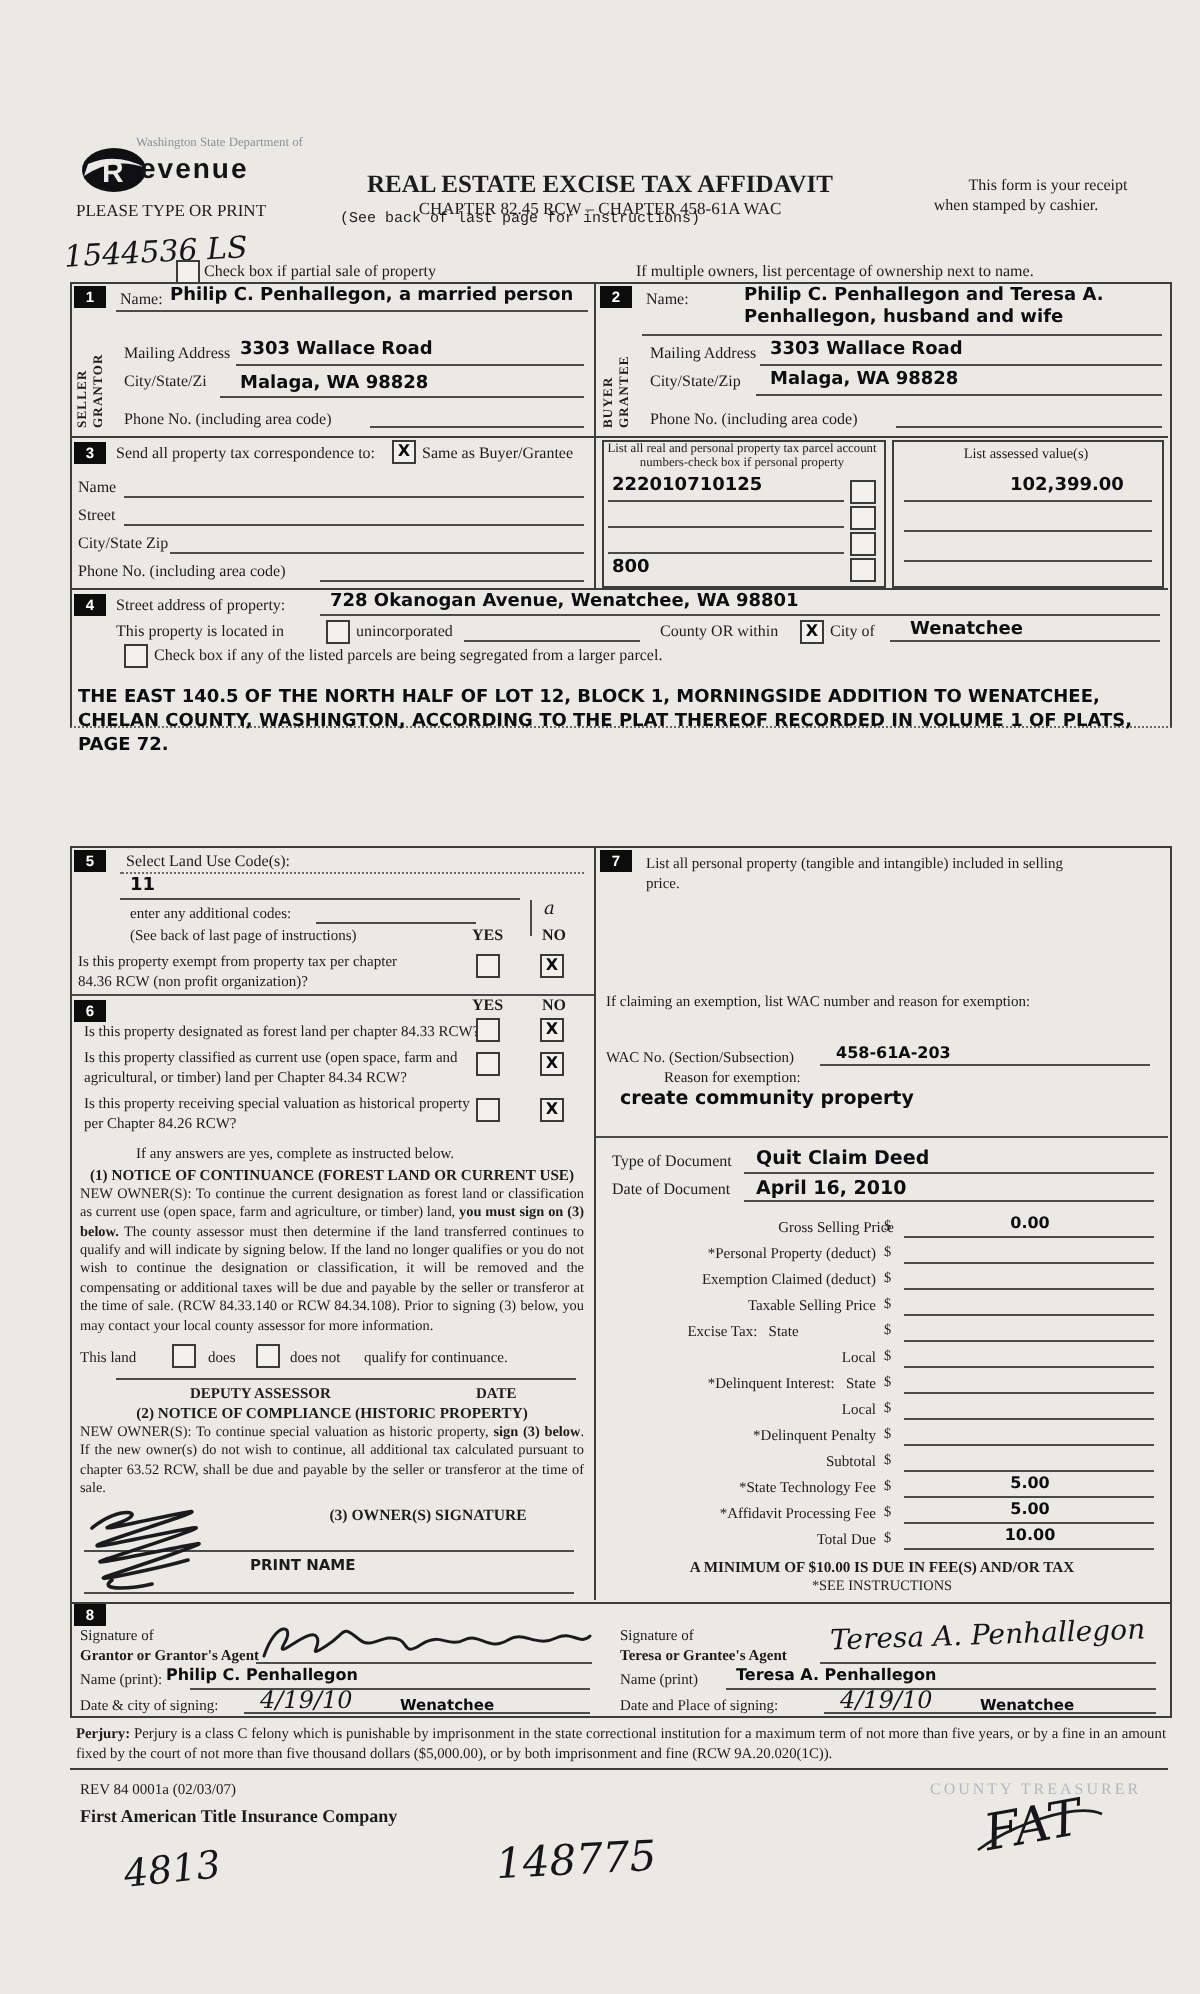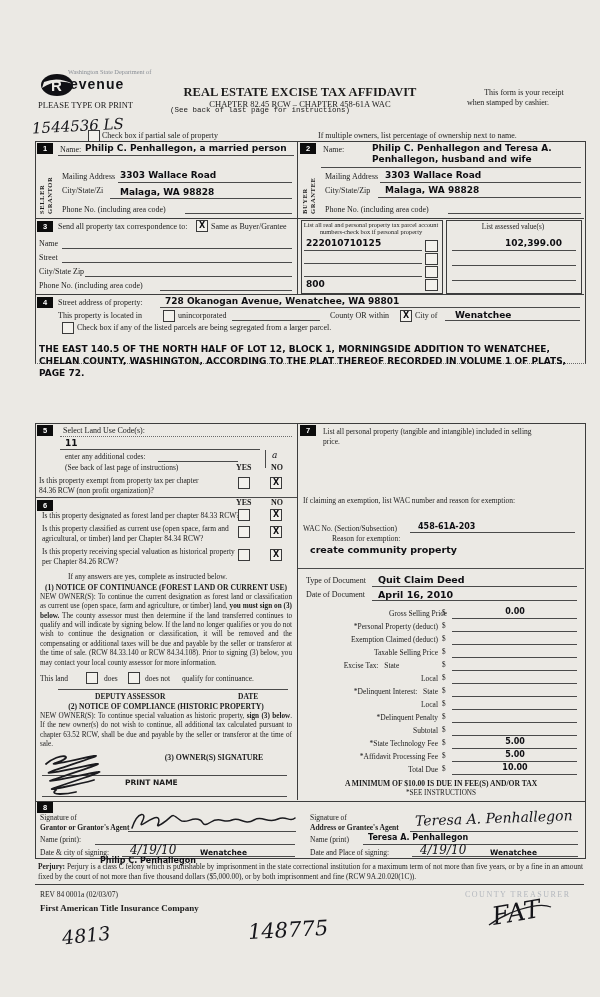--- a/index.html
+++ b/index.html
@@ -273,25 +273,25 @@
   <span class="nb" style="left:37px;top:802px;">8</span>
   <span class="abs l7" style="left:40px;top:813px;font-size:7.5px;">Signature of</span>
   <span class="abs l7 b" style="left:40px;top:823px;font-size:7.5px;">Grantor or Grantor's Agent</span>
   <div class="abs" style="left:128px;top:808px;">
     <svg width="170" height="26" viewBox="0 0 170 26">
       <path d="M4,20 C10,2 20,4 14,14 C9,23 26,6 30,10 C34,14 24,22 35,15 C46,8 42,4 52,12 C58,17 64,8 72,12 C76,14 74,20 83,14 C92,8 96,16 104,12 C112,8 116,18 126,12 C134,7 140,16 150,11 C158,7 162,15 167,10" stroke="#1b1b1f" fill="none" stroke-width="1.5" stroke-linecap="round"></path>
     </svg>
   </div>
   <div class="line" style="left:128px;top:831px;width:168px;"></div>
   <span class="abs l7" style="left:310px;top:813px;font-size:7.5px;">Signature of</span>
-  <span class="abs l7 b" style="left:310px;top:823px;font-size:7.5px;">Address or Grantee's Agent</span>
+  <span class="abs l7 b" style="left:310px;top:823px;font-size:7.5px;">Teresa or Grantee's Agent</span>
   <span class="abs hand" style="left:415px;top:810px;font-size:14px;transform:rotate(-2deg);">Teresa A. Penhallegon</span>
   <div class="line" style="left:410px;top:831px;width:168px;"></div>
   <span class="abs l7" style="left:40px;top:835px;font-size:7.5px;">Name (print):</span>
-  <span class="abs val85" style="left:100px;top:833px;margin-top:23px;">Philip C. Penhallegon</span>
+  <span class="abs val85" style="left:83px;top:833px;">Philip C. Penhallegon</span>
   <div class="line" style="left:95px;top:844px;width:200px;"></div>
   <span class="abs l7" style="left:310px;top:835px;font-size:7.5px;">Name (print)</span>
   <span class="abs val85" style="left:368px;top:833px;">Teresa A. Penhallegon</span>
   <div class="line" style="left:363px;top:844px;width:215px;"></div>
   <span class="abs l7" style="left:40px;top:848px;font-size:7.5px;">Date &amp; city of signing:</span>
   <span class="abs hand" style="left:130px;top:843px;font-size:12px;">4/19/10</span>
   <span class="abs val85" style="left:200px;top:848px;font-size:7.5px;">Wenatchee</span>
   <div class="line" style="left:122px;top:856px;width:173px;"></div>
   <span class="abs l7" style="left:310px;top:848px;font-size:7.5px;">Date and Place of signing:</span>
   <span class="abs hand" style="left:420px;top:843px;font-size:12px;">4/19/10</span>

